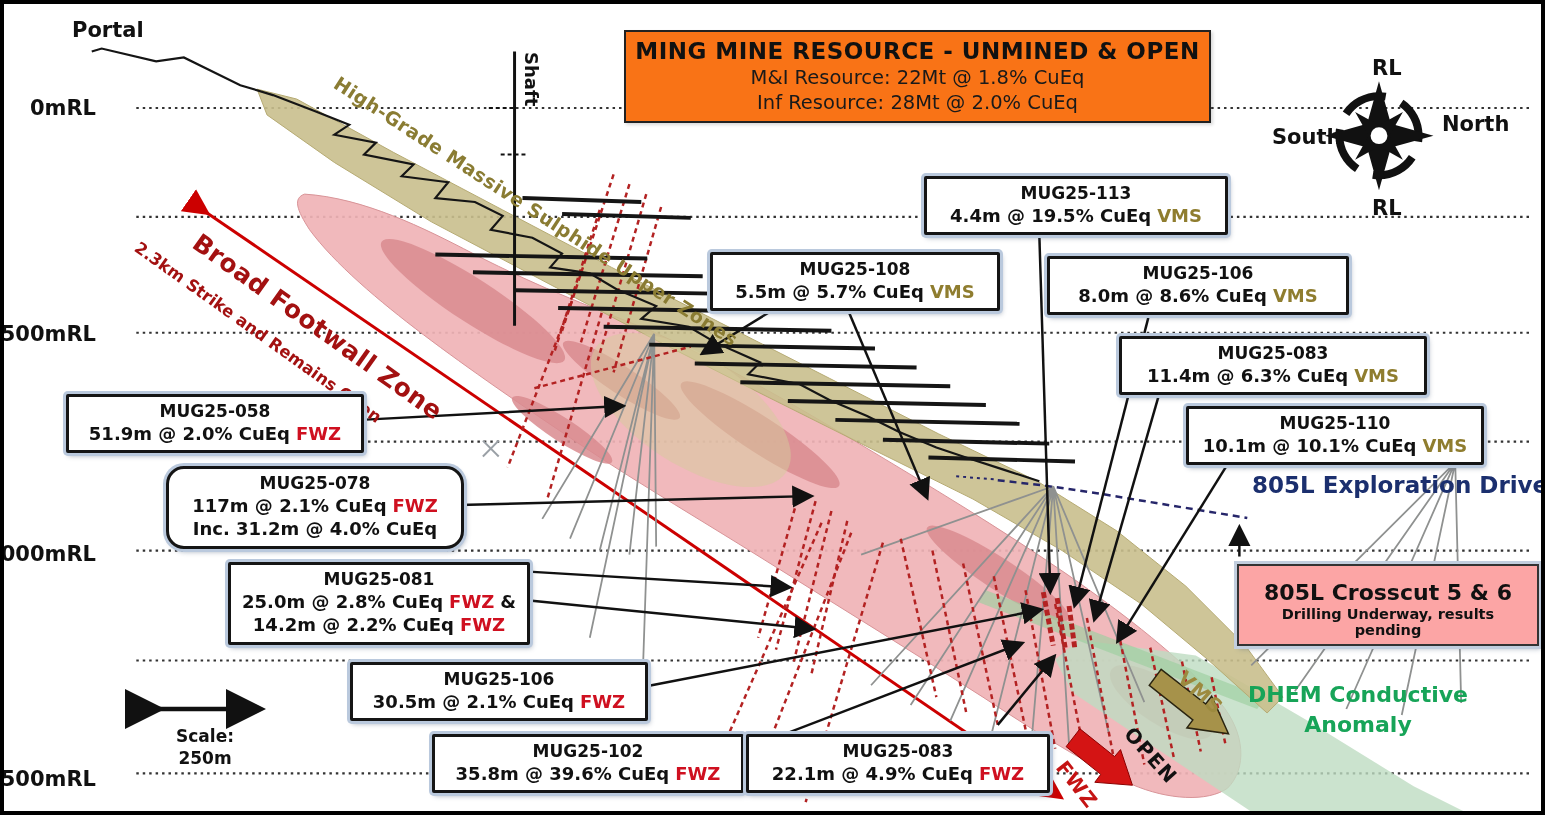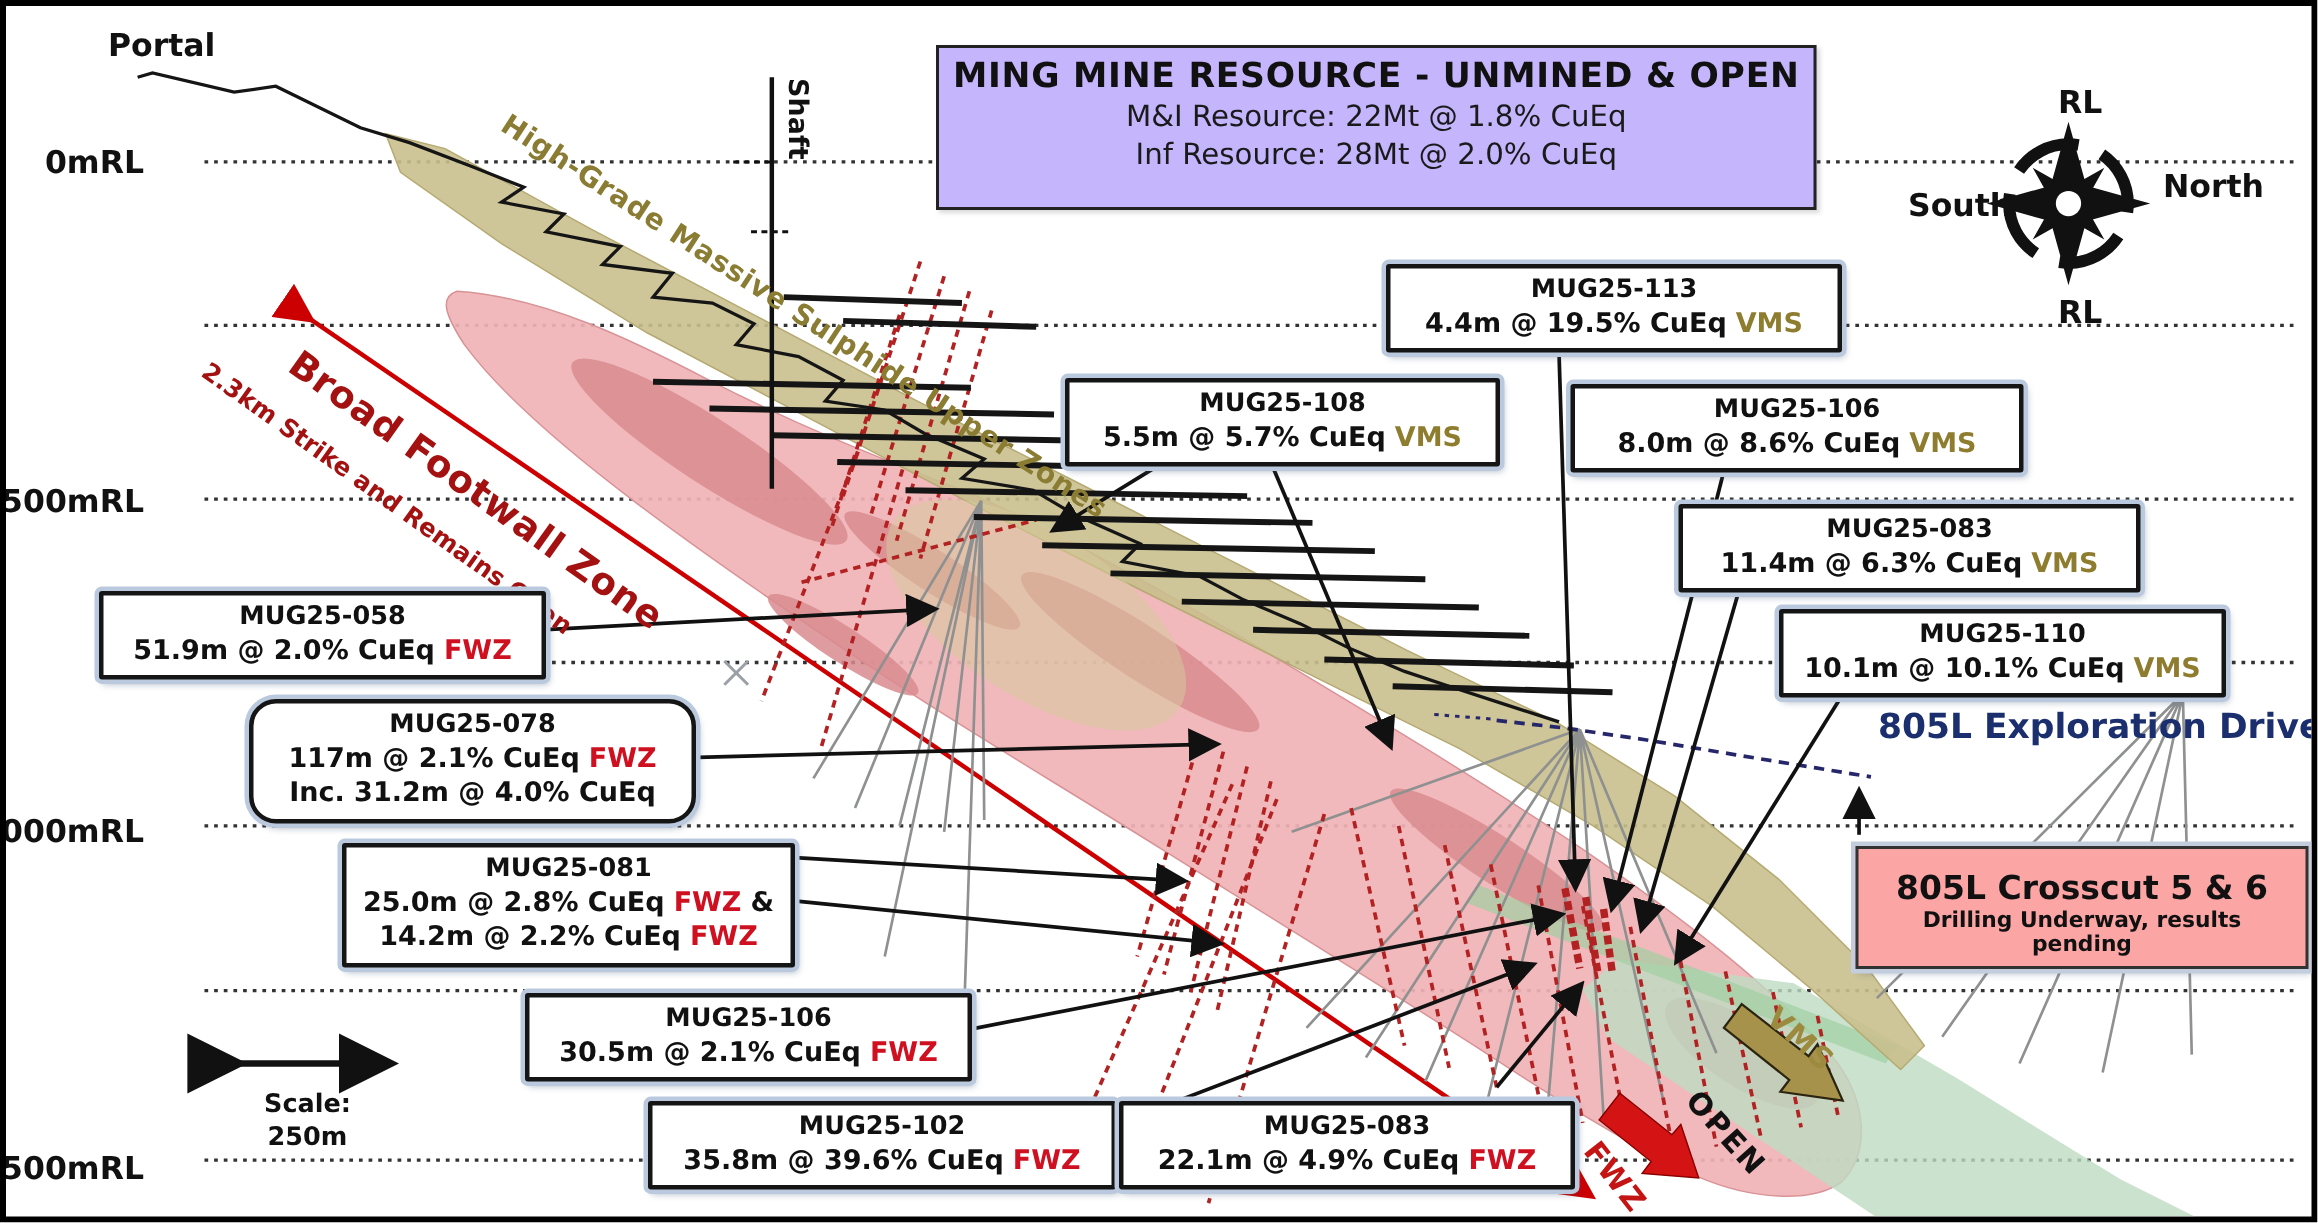--- a/index.html
+++ b/index.html
@@ -6,22 +6,22 @@
   #canvas{
     position:relative;width:1545px;height:815px;box-sizing:border-box;
     border:4px solid #000;background:#fff;overflow:hidden;
     font-family:"DejaVu Sans","Liberation Sans",sans-serif;
   }
   #geo{position:absolute;left:0;top:0;width:100%;height:100%;}
   .lbl{position:absolute;font-weight:bold;color:#111;white-space:nowrap;}
   .axis-lbl{position:absolute;font-weight:bold;font-size:21px;color:#111;text-align:right;width:120px;}
   
   .titlebox{
-    position:absolute;left:620px;top:26px;width:575px;background:#c4b5fd;
-    border:2.5px solid #222;text-align:center;padding:6px 4px 24px 4px;
+    position:absolute;left:620px;top:26px;width:575px;background:#f97316;
+    border:2.5px solid #222;text-align:center;padding:6px 4px 7px 4px;
     box-shadow:2px 2px 3px rgba(0,0,0,.15);
   }
   .titlebox .t1{font-weight:bold;font-size:23px;letter-spacing:.5px;color:#111;}
   .titlebox .t2{font-size:19.5px;color:#1a1a1a;margin-top:2px;}
   
   .callout{
     position:absolute;background:#fff;border:3px solid #151515;border-radius:2px;
     text-align:center;padding:3px 6px 5px 6px;
     box-shadow:0 0 0 3px #bac9dd, 2px 3px 5px rgba(70,90,120,.45);
   }
@@ -275,20 +275,21 @@
     <div class="cline"><span>22.1m @ 4.9% CuEq</span><span class="zone z-fwz">FWZ</span></div>
   </div>
 
   <div class="lbl" style="left:1248px;top:468px;font-size:23px;color:#1b2f6e;">805L Exploration Drive</div>
 
   <div class="plainbox" style="left:1233px;top:560px;width:282px;">
     <div class="p1">805L Crosscut 5 &amp; 6</div>
     <div class="p2">Drilling Underway, results pending</div>
   </div>
 
+  <div class="lbl" style="left:1238px;top:676px;width:232px;font-size:22px;color:#17a458;text-align:center;white-space:normal;line-height:1.35;">DHEM Conductive Anomaly</div>
 
   <div class="lbl rot" style="left:1185px;top:662px;font-size:20px;color:#9c8a3e;transform:rotate(42deg);letter-spacing:1px;">VMS</div>
   <div class="lbl rot" style="left:1133px;top:718px;font-size:20px;transform:rotate(48deg);letter-spacing:1.5px;">OPEN</div>
   <div class="lbl rot" style="left:1066px;top:752px;font-size:20px;color:#c51414;transform:rotate(52deg);letter-spacing:1px;">FWZ</div>
 
   <div class="lbl" style="left:146px;top:722px;width:110px;text-align:center;font-size:17px;">Scale:</div>
   <div class="lbl" style="left:146px;top:744px;width:110px;text-align:center;font-size:17px;">250m</div>
 
 </div>
 

